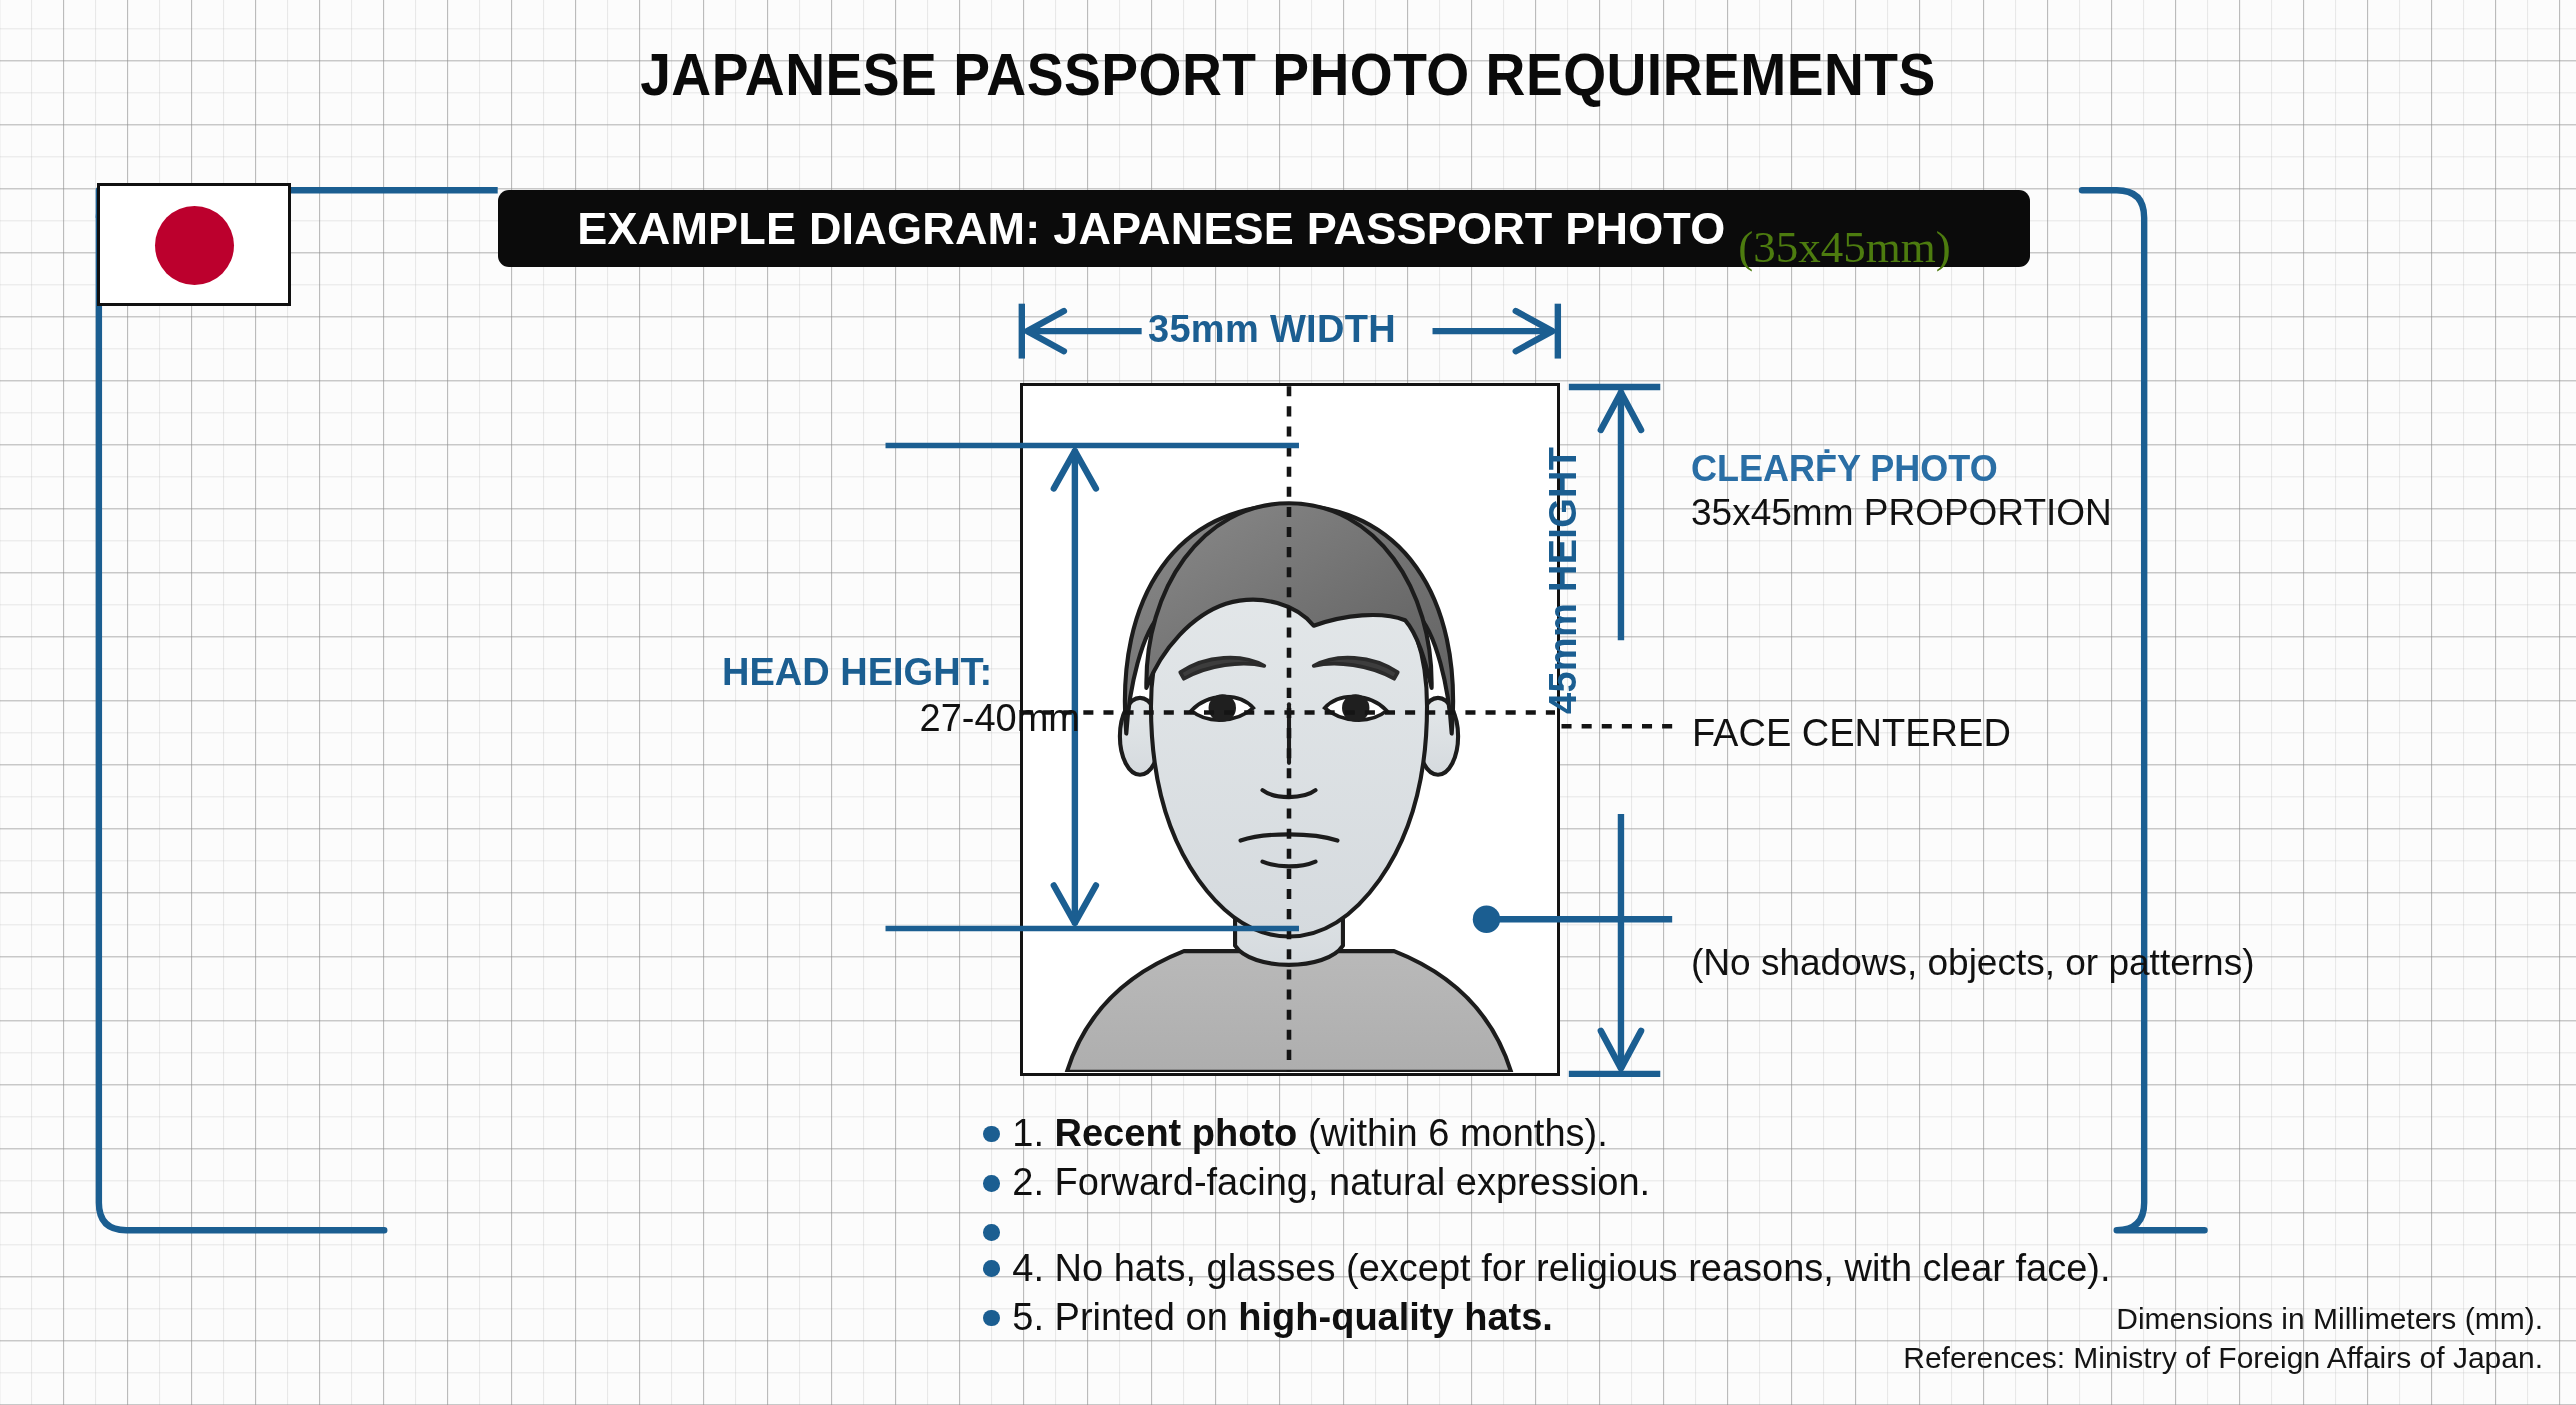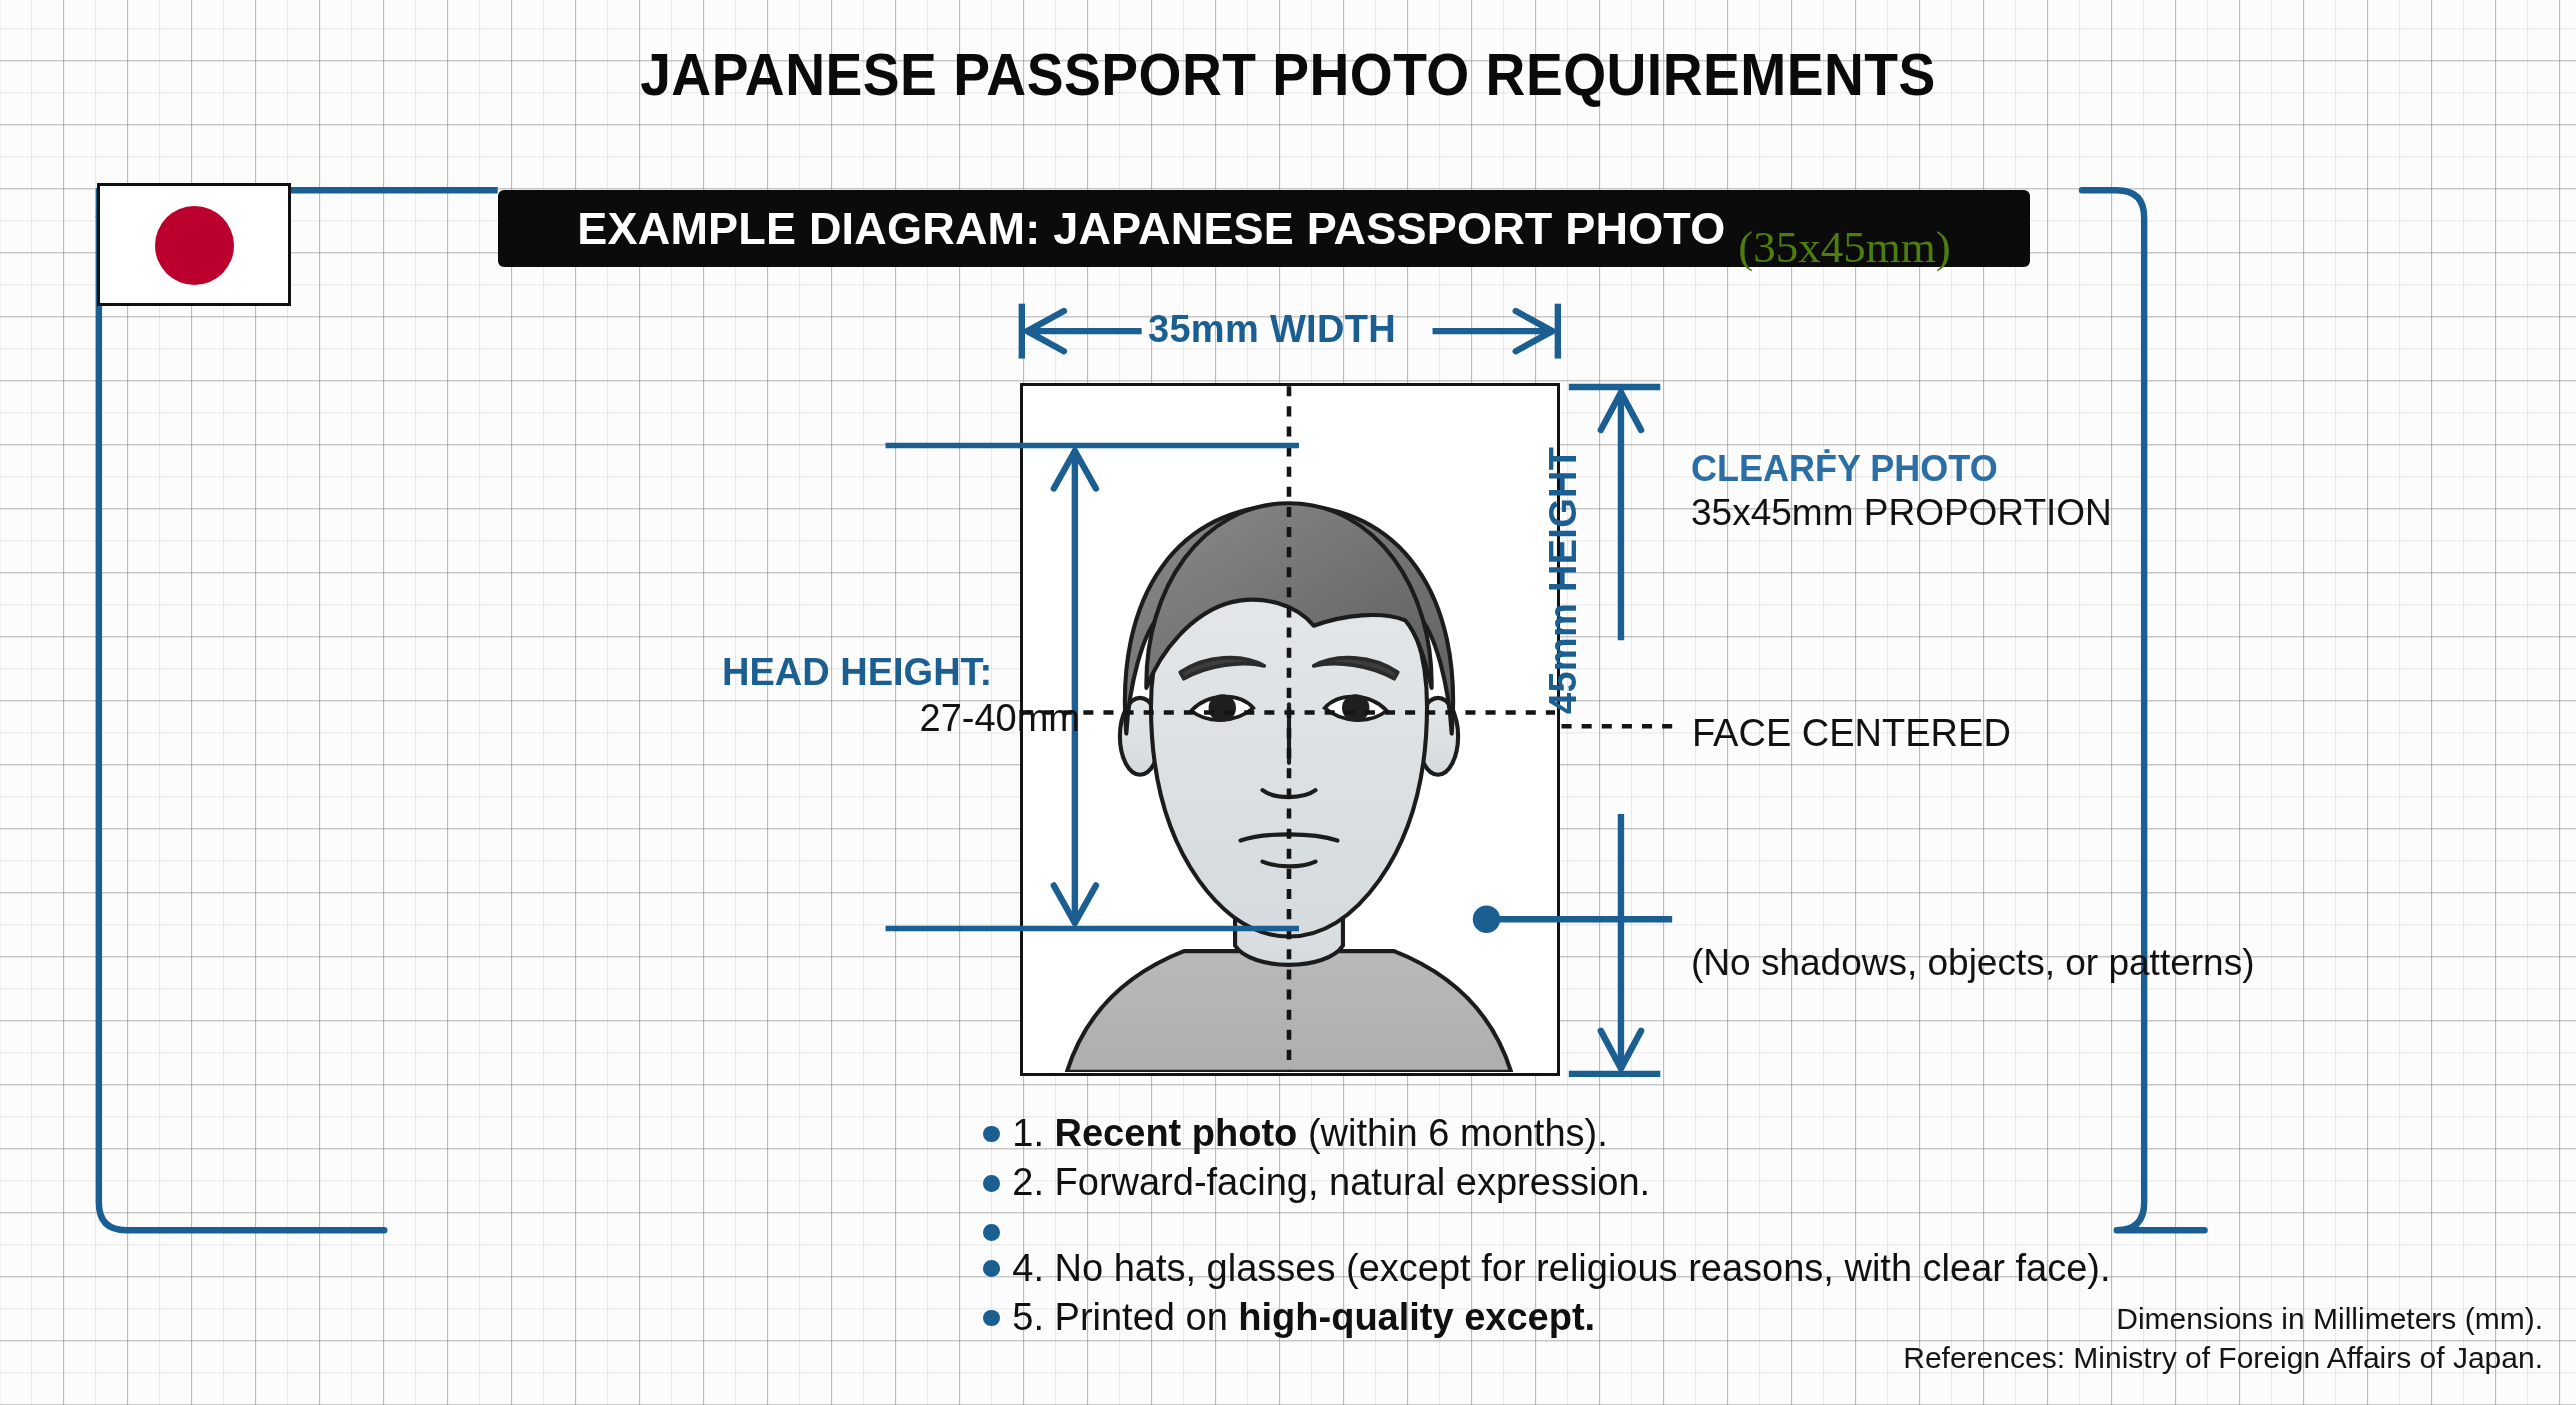--- a/index.html
+++ b/index.html
@@ -80,21 +80,21 @@
   }
 
   
   #banner {
     position: absolute;
     left: 498px;
     top: 190px;
     width: 1532px;
     height: 77px;
     background: #0b0b0b;
-    border-radius: 6px;
+    border-radius: 11px;
     display: flex;
     align-items: center;
     justify-content: center;
     white-space: nowrap;
   }
   #banner .bn-strong {
     font-family: "Liberation Sans Narrow", "Liberation Sans", sans-serif;
     font-weight: bold;
     font-size: 45px;
     color: #ffffff;
@@ -394,21 +394,21 @@
       </div>
       <div class="req-row">
         <span class="req-dot"></span>
       </div>
       <div class="req-row">
         <span class="req-dot"></span>
         <span class="req-text"><span>4. </span><span>No hats, glasses (except for religious reasons, with clear face).</span></span>
       </div>
       <div class="req-row">
         <span class="req-dot"></span>
-        <span class="req-text"><span>5. </span><span>Printed on </span><b>high-quality except.</b></span>
+        <span class="req-text"><span>5. </span><span>Printed on </span><b>high-quality hats.</b></span>
       </div>
     </div>
 
   <div id="footer">
     <div class="foot-line">Dimensions in Millimeters (mm).</div>
     <div class="foot-line">References: Ministry of Foreign Affairs of Japan.</div>
   </div>
 
 </div>
 

